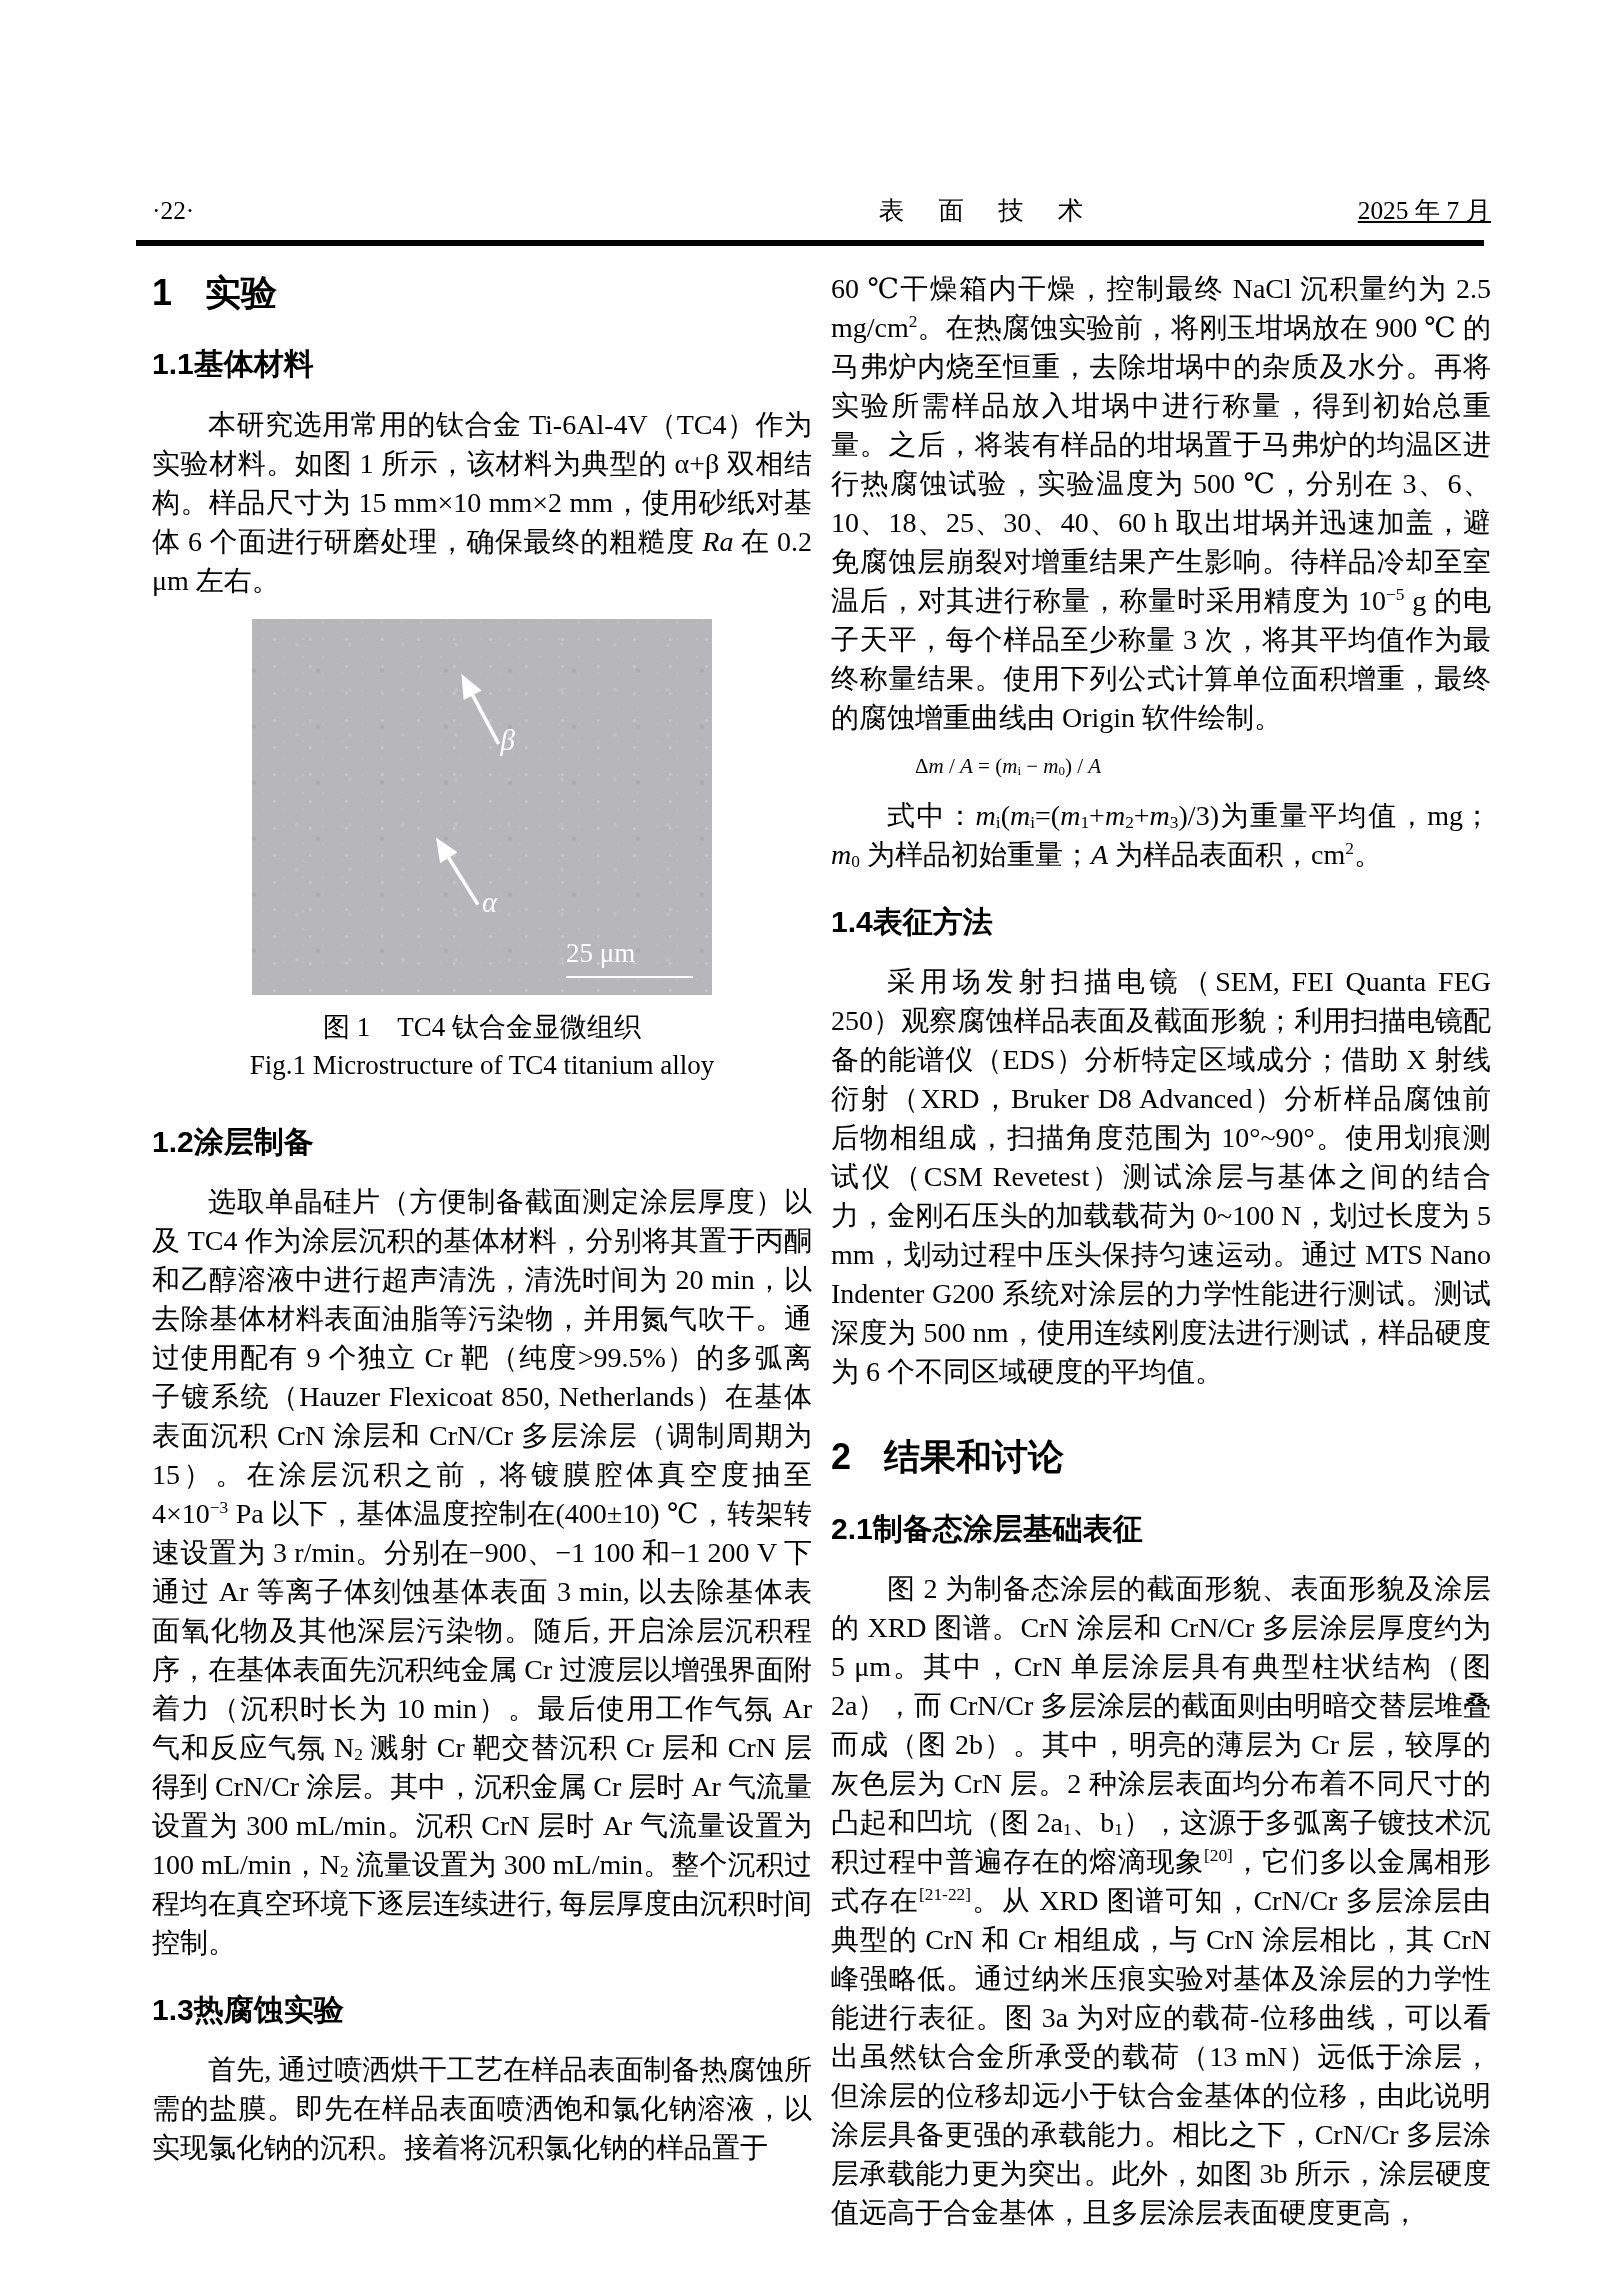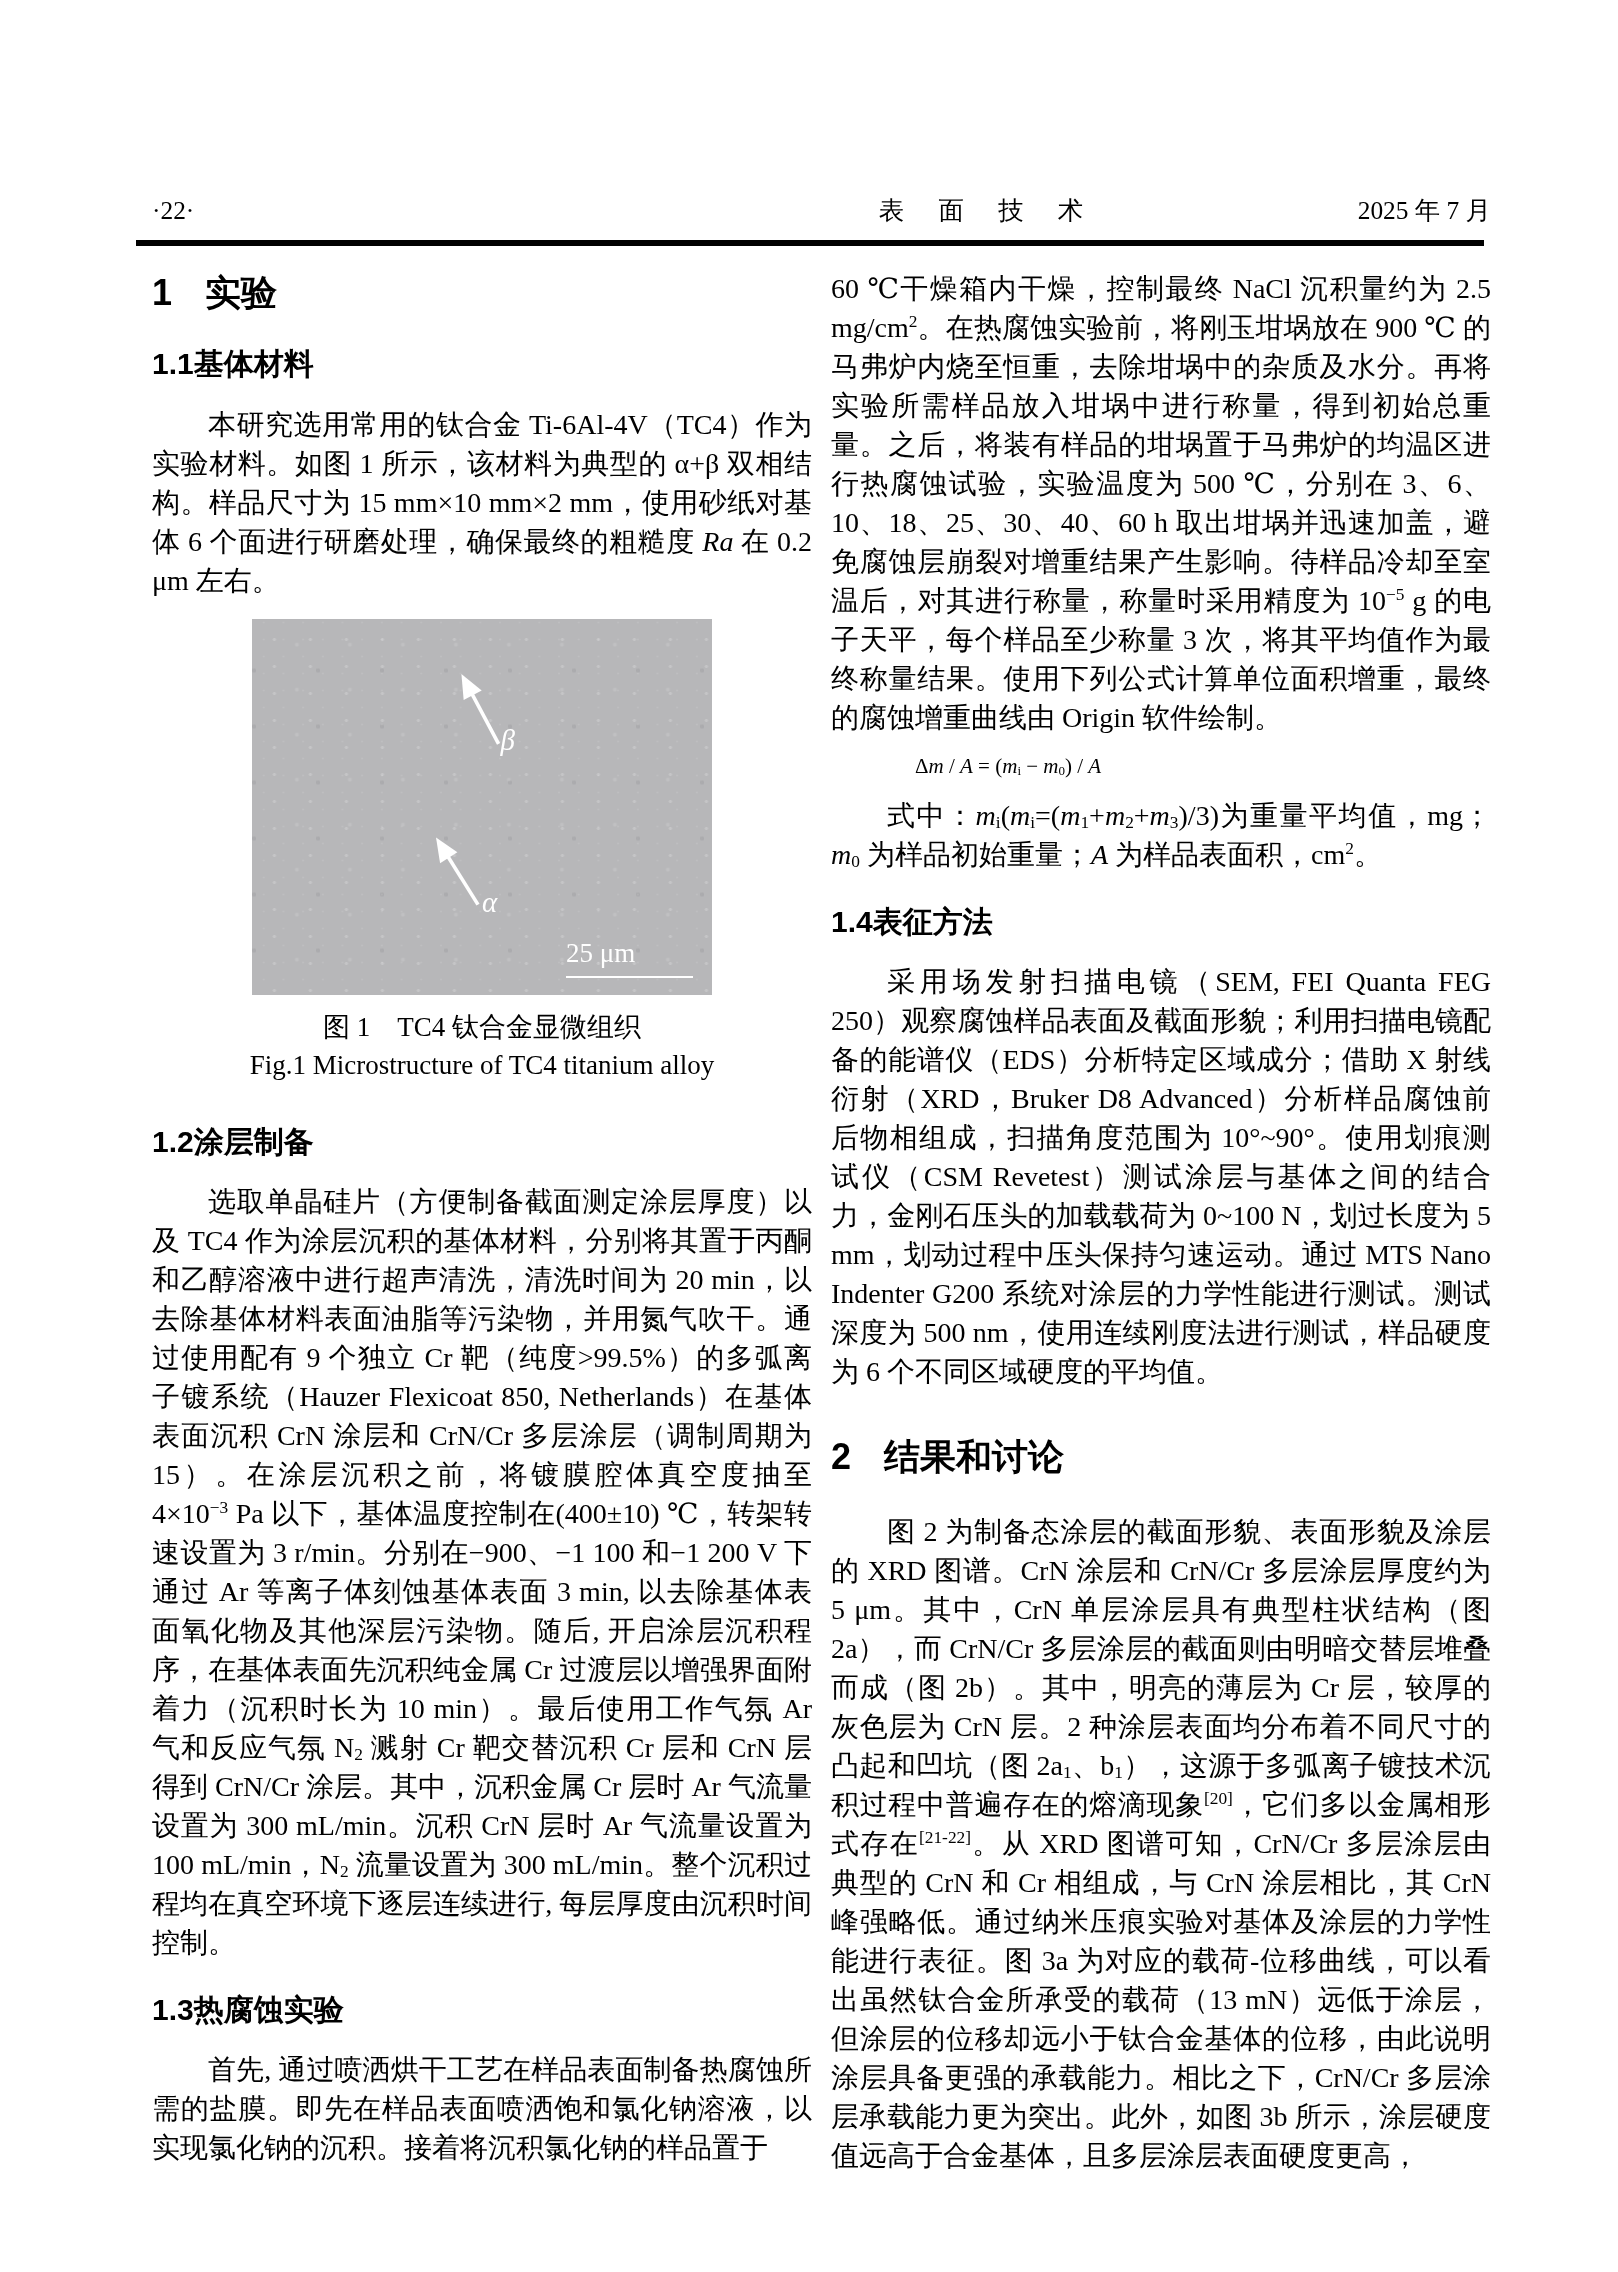--- a/index.html
+++ b/index.html
@@ -12,21 +12,21 @@
     overflow:hidden;
   }
   
   .header{
     position:absolute;left:152px;top:176px;width:1339px;
     display:flex;align-items:baseline;
     font-size:25.4px;
   }
   .header .h-left{flex:1;text-align:left;}
   .header .h-center{flex:1.4;text-align:right;letter-spacing:0.55em;margin-top:18px;}
-  .header .h-right{flex:1;text-align:right;}
+  .header .h-right{flex:1;text-align:right;text-decoration:underline;}
   .header-rule{
     position:absolute;left:136px;top:240px;width:1348px;height:5.7px;background:#000;
   }
   
   .columns{
     position:absolute;left:152px;top:269px;width:1339px;
     display:flex;gap:19px;
   }
   .col{width:660px;}
   
@@ -170,19 +170,23 @@
         <span>表征方法</span>
       </div>
 
       <p class="body-par"><span>采用场发射扫描电镜（SEM, FEI Quanta FEG 250）观察腐蚀样品表面及截面形貌；利用扫描电镜配备的能谱仪（EDS）分析特定区域成分；借助 X 射线衍射（XRD，Bruker D8 Advanced）分析样品腐蚀前后物相组成，扫描角度范围为 10°~90°。使用划痕测试仪（CSM Revetest）测试涂层与基体之间的结合力，金刚石压头的加载载荷为 0~100 N，划过长度为 5 mm，划动过程中压头保持匀速运动。通过 MTS Nano Indenter G200 系统对涂层的力学性能进行测试。测试深度为 500 nm，使用连续刚度法进行测试，样品硬度为 6 个不同区域硬度的平均值。</span></p>
 
       <div class="h-l1 mt-lg">
         <span>2</span>
         <span>结果和讨论</span>
       </div>
 
+      <div class="h-l2">
+        <span>2.1</span>
+        <span>制备态涂层基础表征</span>
+      </div>
 
       <p class="body-par"><span>图 2 为制备态涂层的截面形貌、表面形貌及涂层的 XRD 图谱。CrN 涂层和 CrN/Cr 多层涂层厚度约为 5 μm。其中，CrN 单层涂层具有典型柱状结构（图 2a），而 CrN/Cr 多层涂层的截面则由明暗交替层堆叠而成（图 2b）。其中，明亮的薄层为 Cr 层，较厚的灰色层为 CrN 层。2 种涂层表面均分布着不同尺寸的凸起和凹坑（图 2a</span><sub>1</sub><span>、b</span><sub>1</sub><span>），这源于多弧离子镀技术沉积过程中普遍存在的熔滴现象</span><sup>[20]</sup><span>，它们多以金属相形式存在</span><sup>[21-22]</sup><span>。从 XRD 图谱可知，CrN/Cr 多层涂层由典型的 CrN 和 Cr 相组成，与 CrN 涂层相比，其 CrN 峰强略低。通过纳米压痕实验对基体及涂层的力学性能进行表征。图 3a 为对应的载荷-位移曲线，可以看出虽然钛合金所承受的载荷（13 mN）远低于涂层，但涂层的位移却远小于钛合金基体的位移，由此说明涂层具备更强的承载能力。相比之下，CrN/Cr 多层涂层承载能力更为突出。此外，如图 3b 所示，涂层硬度值远高于合金基体，且多层涂层表面硬度更高，</span></p>
 
     </div>
   </div>
 </div>
 
 
 </body></html>

